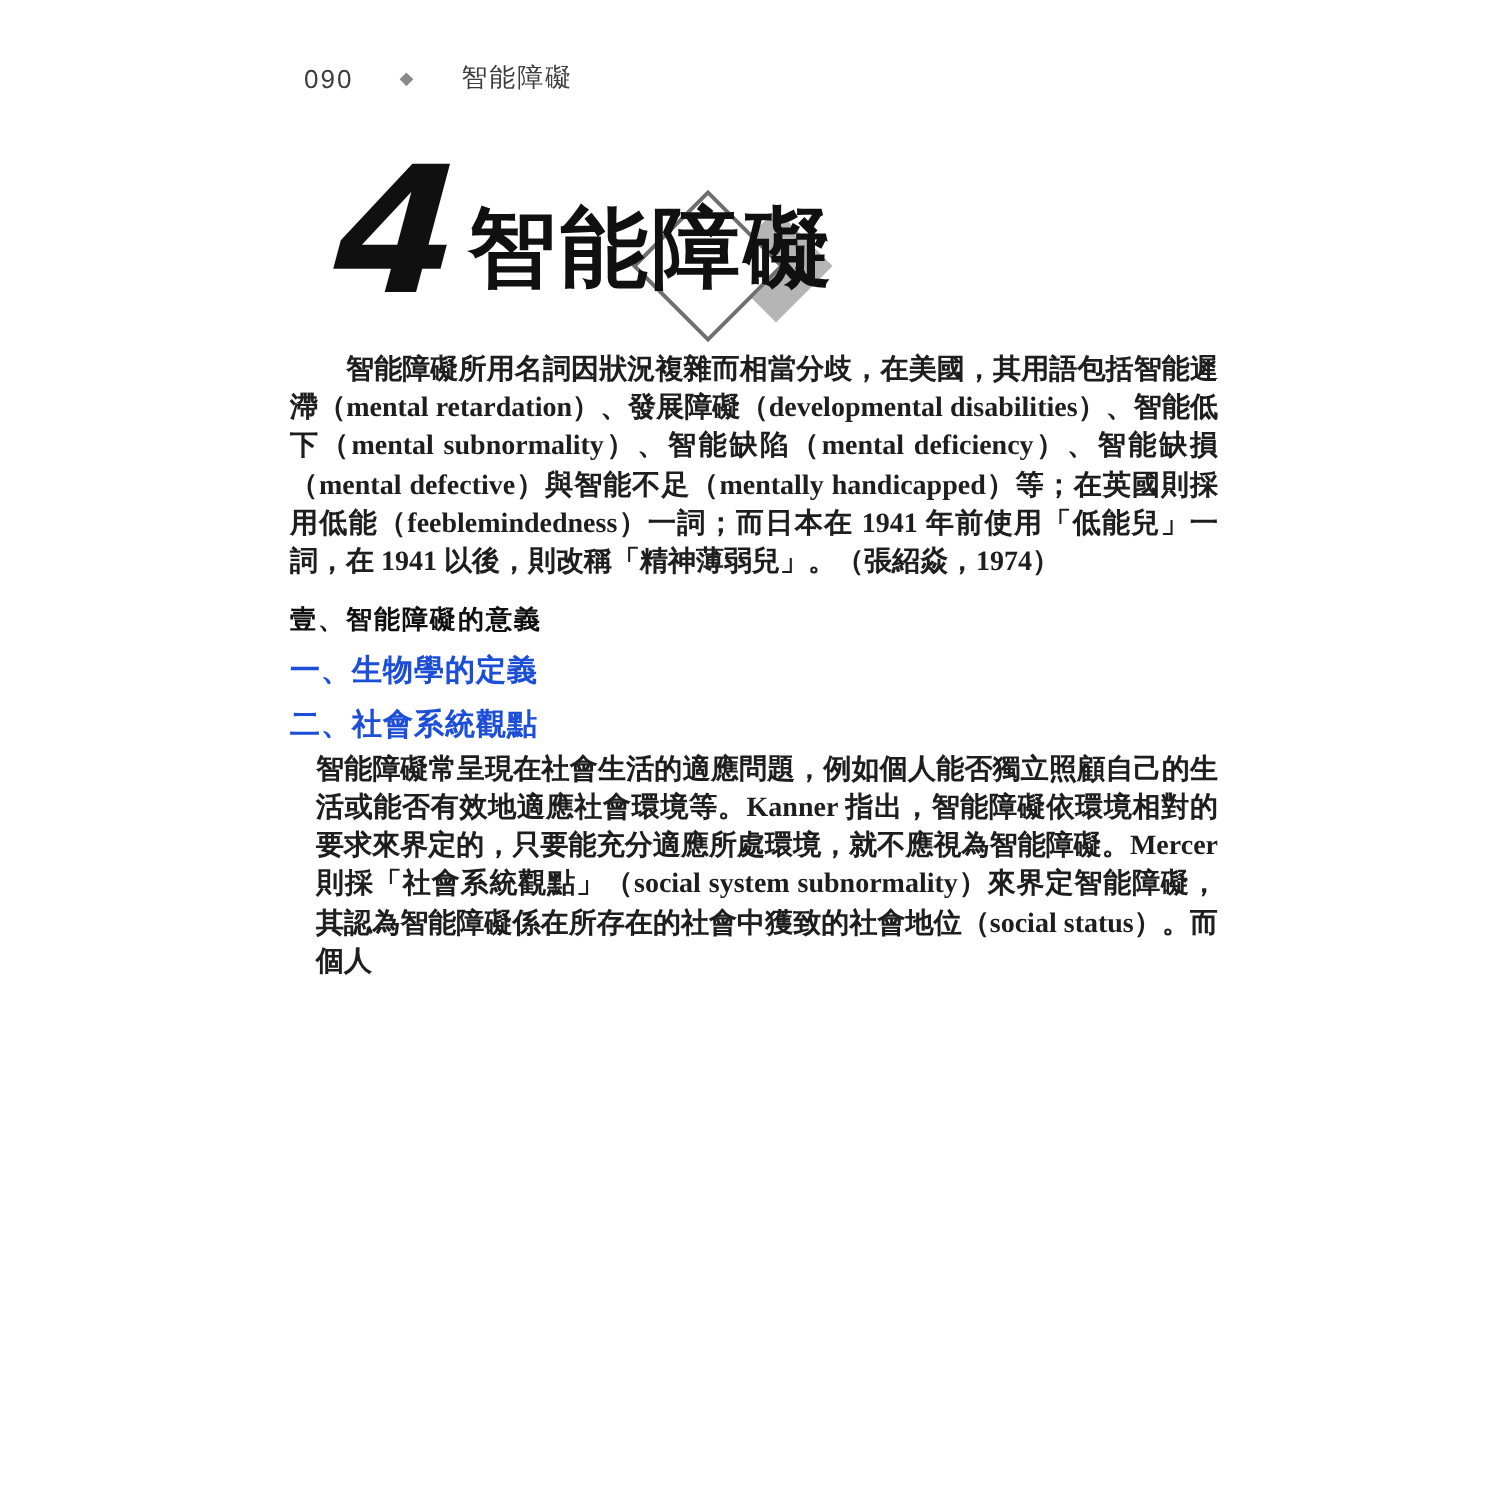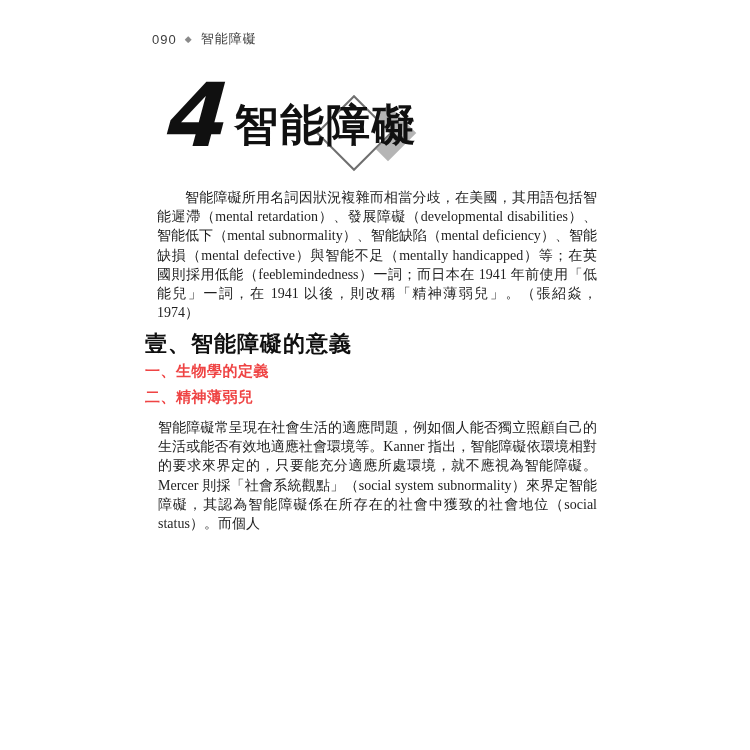--- a/index.html
+++ b/index.html
@@ -8,21 +8,21 @@
     width:750px; height:750px;
     background:#ffffff;
     margin:0 auto;
     overflow:hidden;
     font-family:"Liberation Serif","DejaVu Serif",serif;
   }
 
   
   .running-head {
     position:absolute; left:152px; top:30px;
-    display:flex; align-items:center; gap:8px;
+    display:flex; align-items:center; gap:23px;
     font-family:"Liberation Sans","DejaVu Sans",sans-serif;
     font-size:13px; color:#3d3d3d; letter-spacing:1px;
   }
   .diamond-icon { font-size:9px; color:#8a8a8a; line-height:1; }
 
   
   .chapter-head { position:absolute; left:0; top:0; width:750px; height:180px; }
   .deco-gray {
     position:absolute; left:368px; top:113px;
     width:40px; height:40px;
@@ -52,31 +52,31 @@
     font-weight:900; font-size:44px; line-height:1.2;
     letter-spacing:2px; color:#101010; z-index:3;
   }
 
   
   .body-text {
     position:absolute; left:145px; top:176px; width:464px;
     font-size:14px; line-height:19.2px; color:#1e1e1e;
     text-align:justify; text-justify:inter-ideograph;
   }
-  .para { margin:12px; }
+  .para { margin:0;font-weight:bold; }
   .indent { text-indent:2em; }
   .subpara { margin-left:13px; }
   .section-heading {
     font-family:"Liberation Sans","DejaVu Sans",sans-serif;
-    font-weight:bold; font-size:22px; color:#101010;
+    font-weight:bold; font-size:13px; color:#101010;
     margin:9px 0 6px 0; letter-spacing:1px;
   }
   .sub-heading {
     font-family:"Liberation Sans","DejaVu Sans",sans-serif;
-    font-weight:bold; font-size:15px; color:#ef4444;
+    font-weight:bold; font-size:15px; color:#1d4ed8;
     margin:7px 0 4px 0; letter-spacing:0.5px;
   }
 </style>
 </head>
 <body>
 
 <div class="page">
 
   <div class="running-head">
     <span>090</span>
@@ -91,17 +91,17 @@
     <div class="chapter-title">智能障礙</div>
   </div>
 
   <div class="body-text">
     <p class="para indent">智能障礙所用名詞因狀況複雜而相當分歧，在美國，其用語包括智能遲滯（mental retardation）、發展障礙（developmental disabilities）、智能低下（mental subnormality）、智能缺陷（mental deficiency）、智能缺損（mental defective）與智能不足（mentally handicapped）等；在英國則採用低能（feeblemindedness）一詞；而日本在 1941 年前使用「低能兒」一詞，在 1941 以後，則改稱「精神薄弱兒」。（張紹焱，1974）</p>
 
     <h2 class="section-heading">壹、智能障礙的意義</h2>
 
     <h3 class="sub-heading">一、生物學的定義</h3>
 
-    <h3 class="sub-heading">二、精神薄弱兒</h3>
+    <h3 class="sub-heading">二、社會系統觀點</h3>
     <p class="para subpara">智能障礙常呈現在社會生活的適應問題，例如個人能否獨立照顧自己的生活或能否有效地適應社會環境等。Kanner 指出，智能障礙依環境相對的要求來界定的，只要能充分適應所處環境，就不應視為智能障礙。Mercer 則採「社會系統觀點」（social system subnormality）來界定智能障礙，其認為智能障礙係在所存在的社會中獲致的社會地位（social status）。而個人</p>
   </div>
 
 </div>
 
 </body></html>

